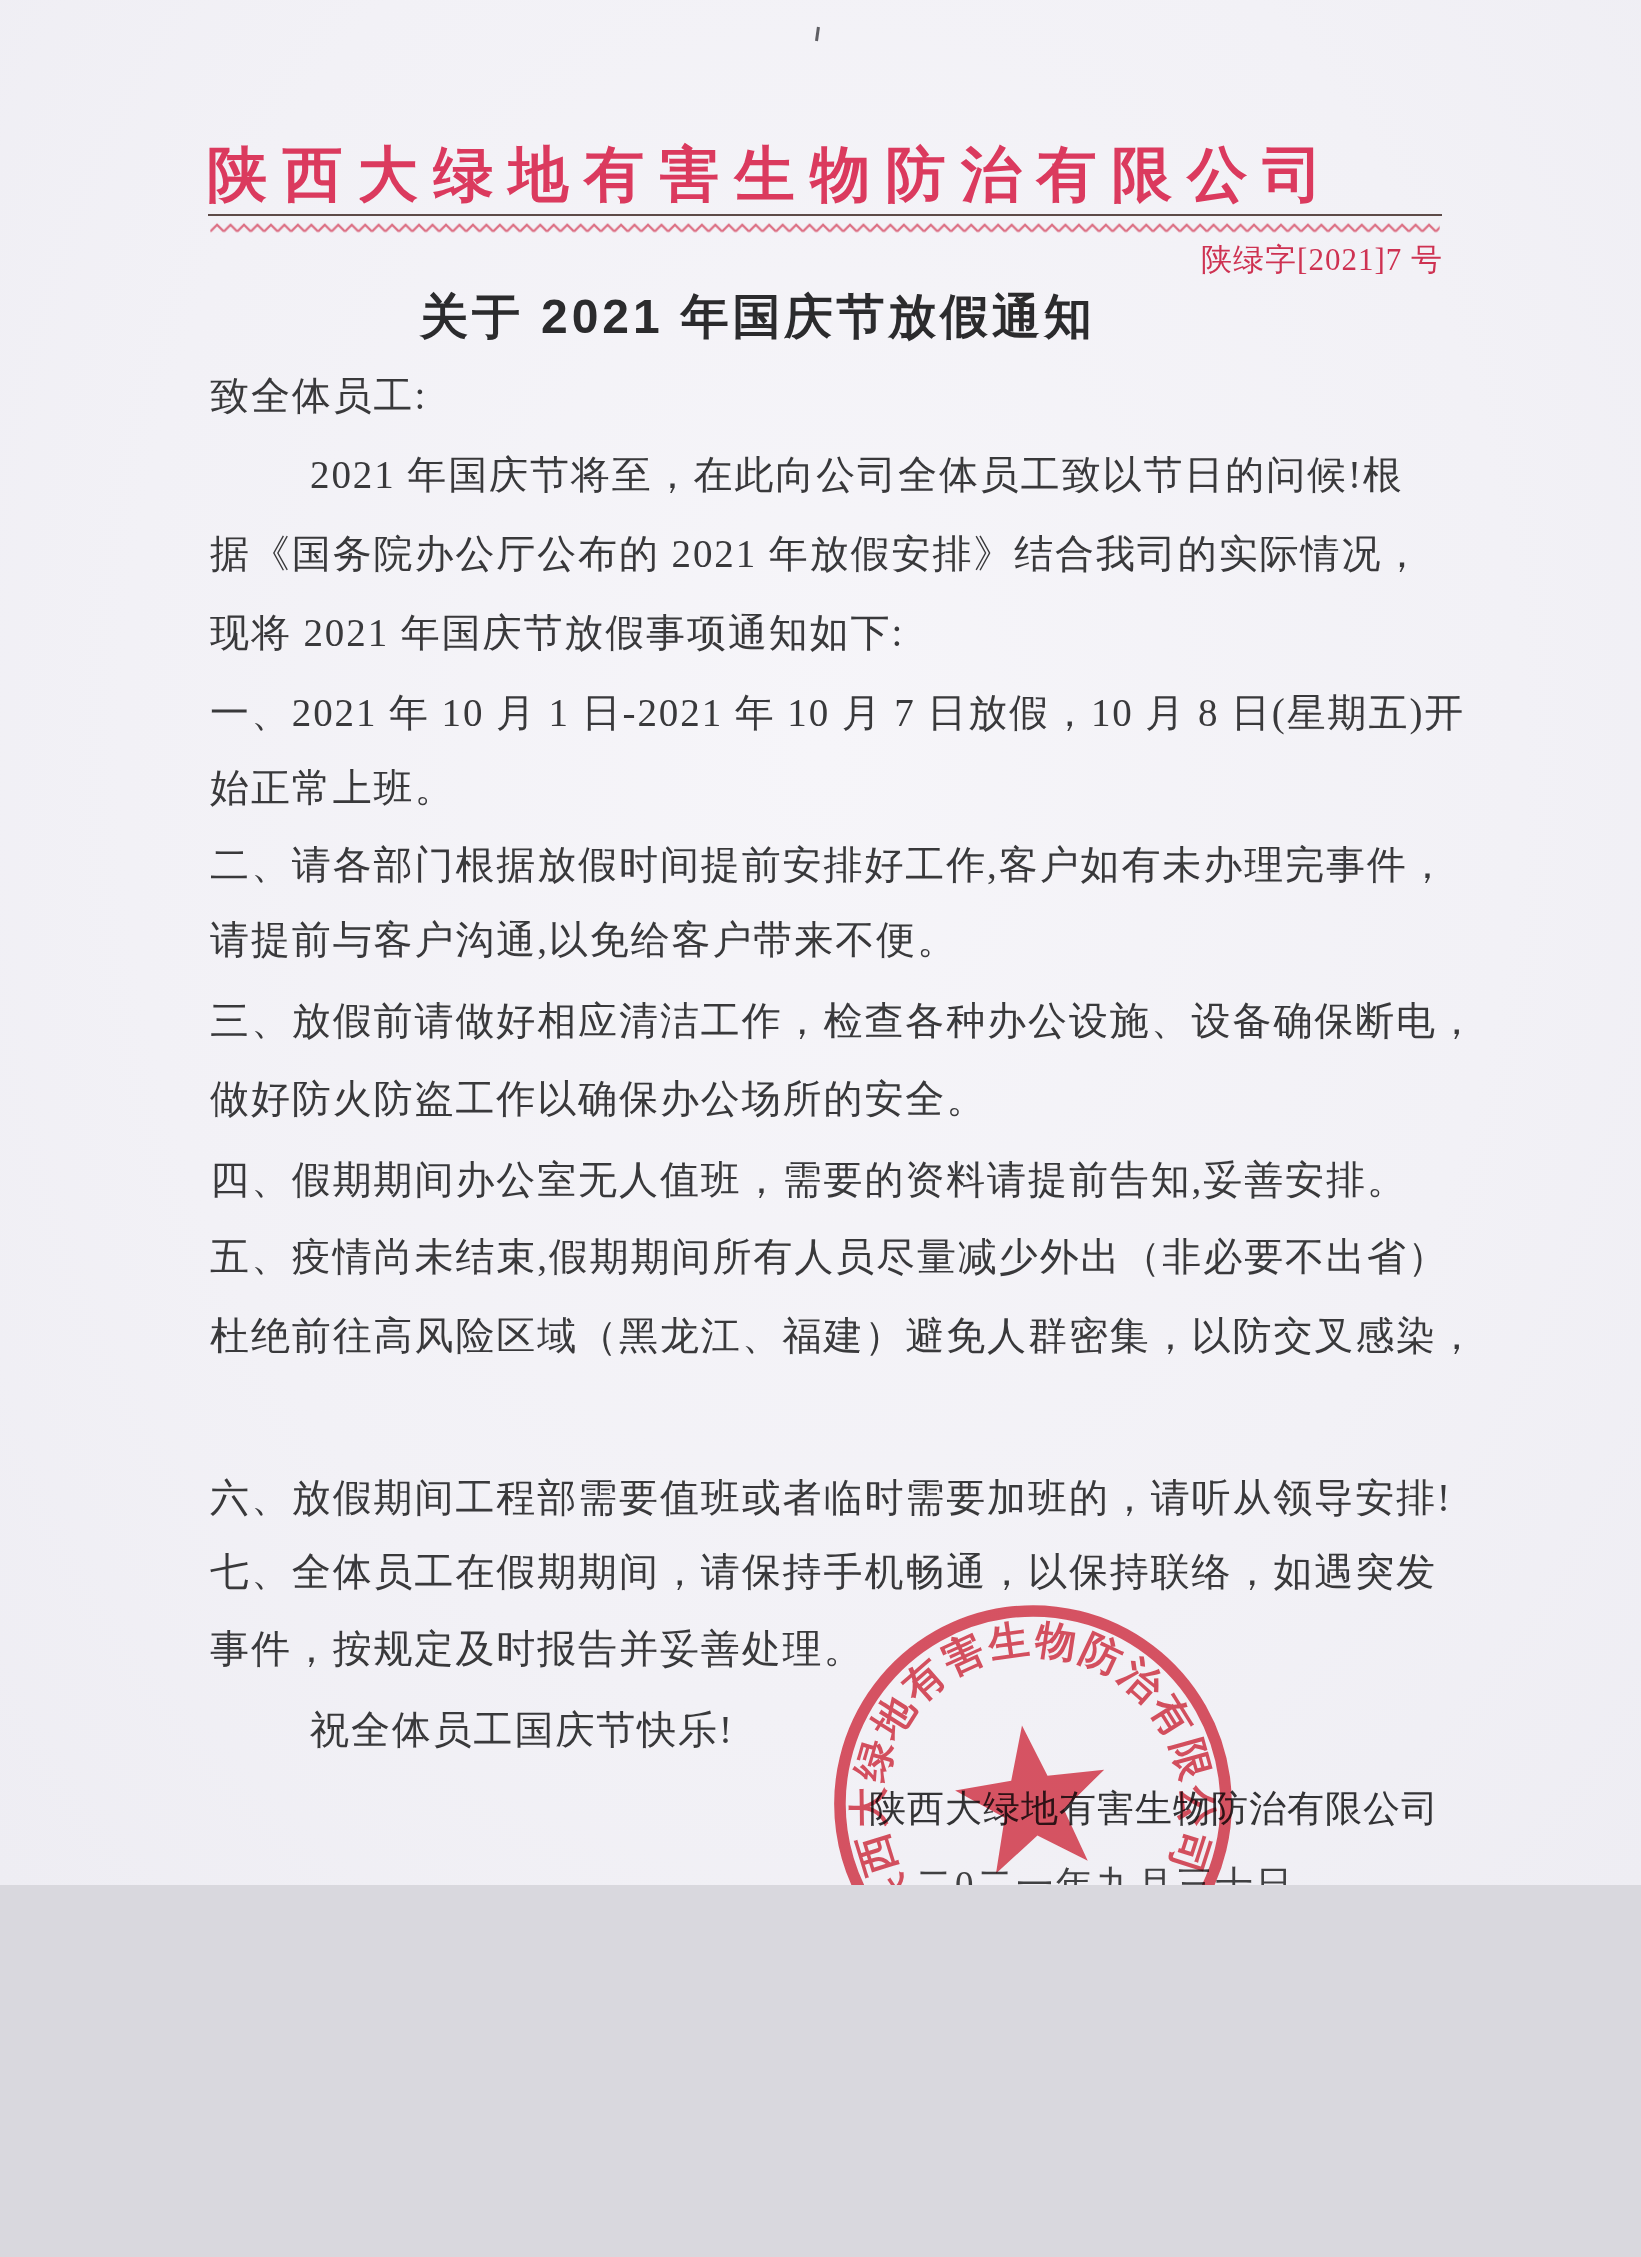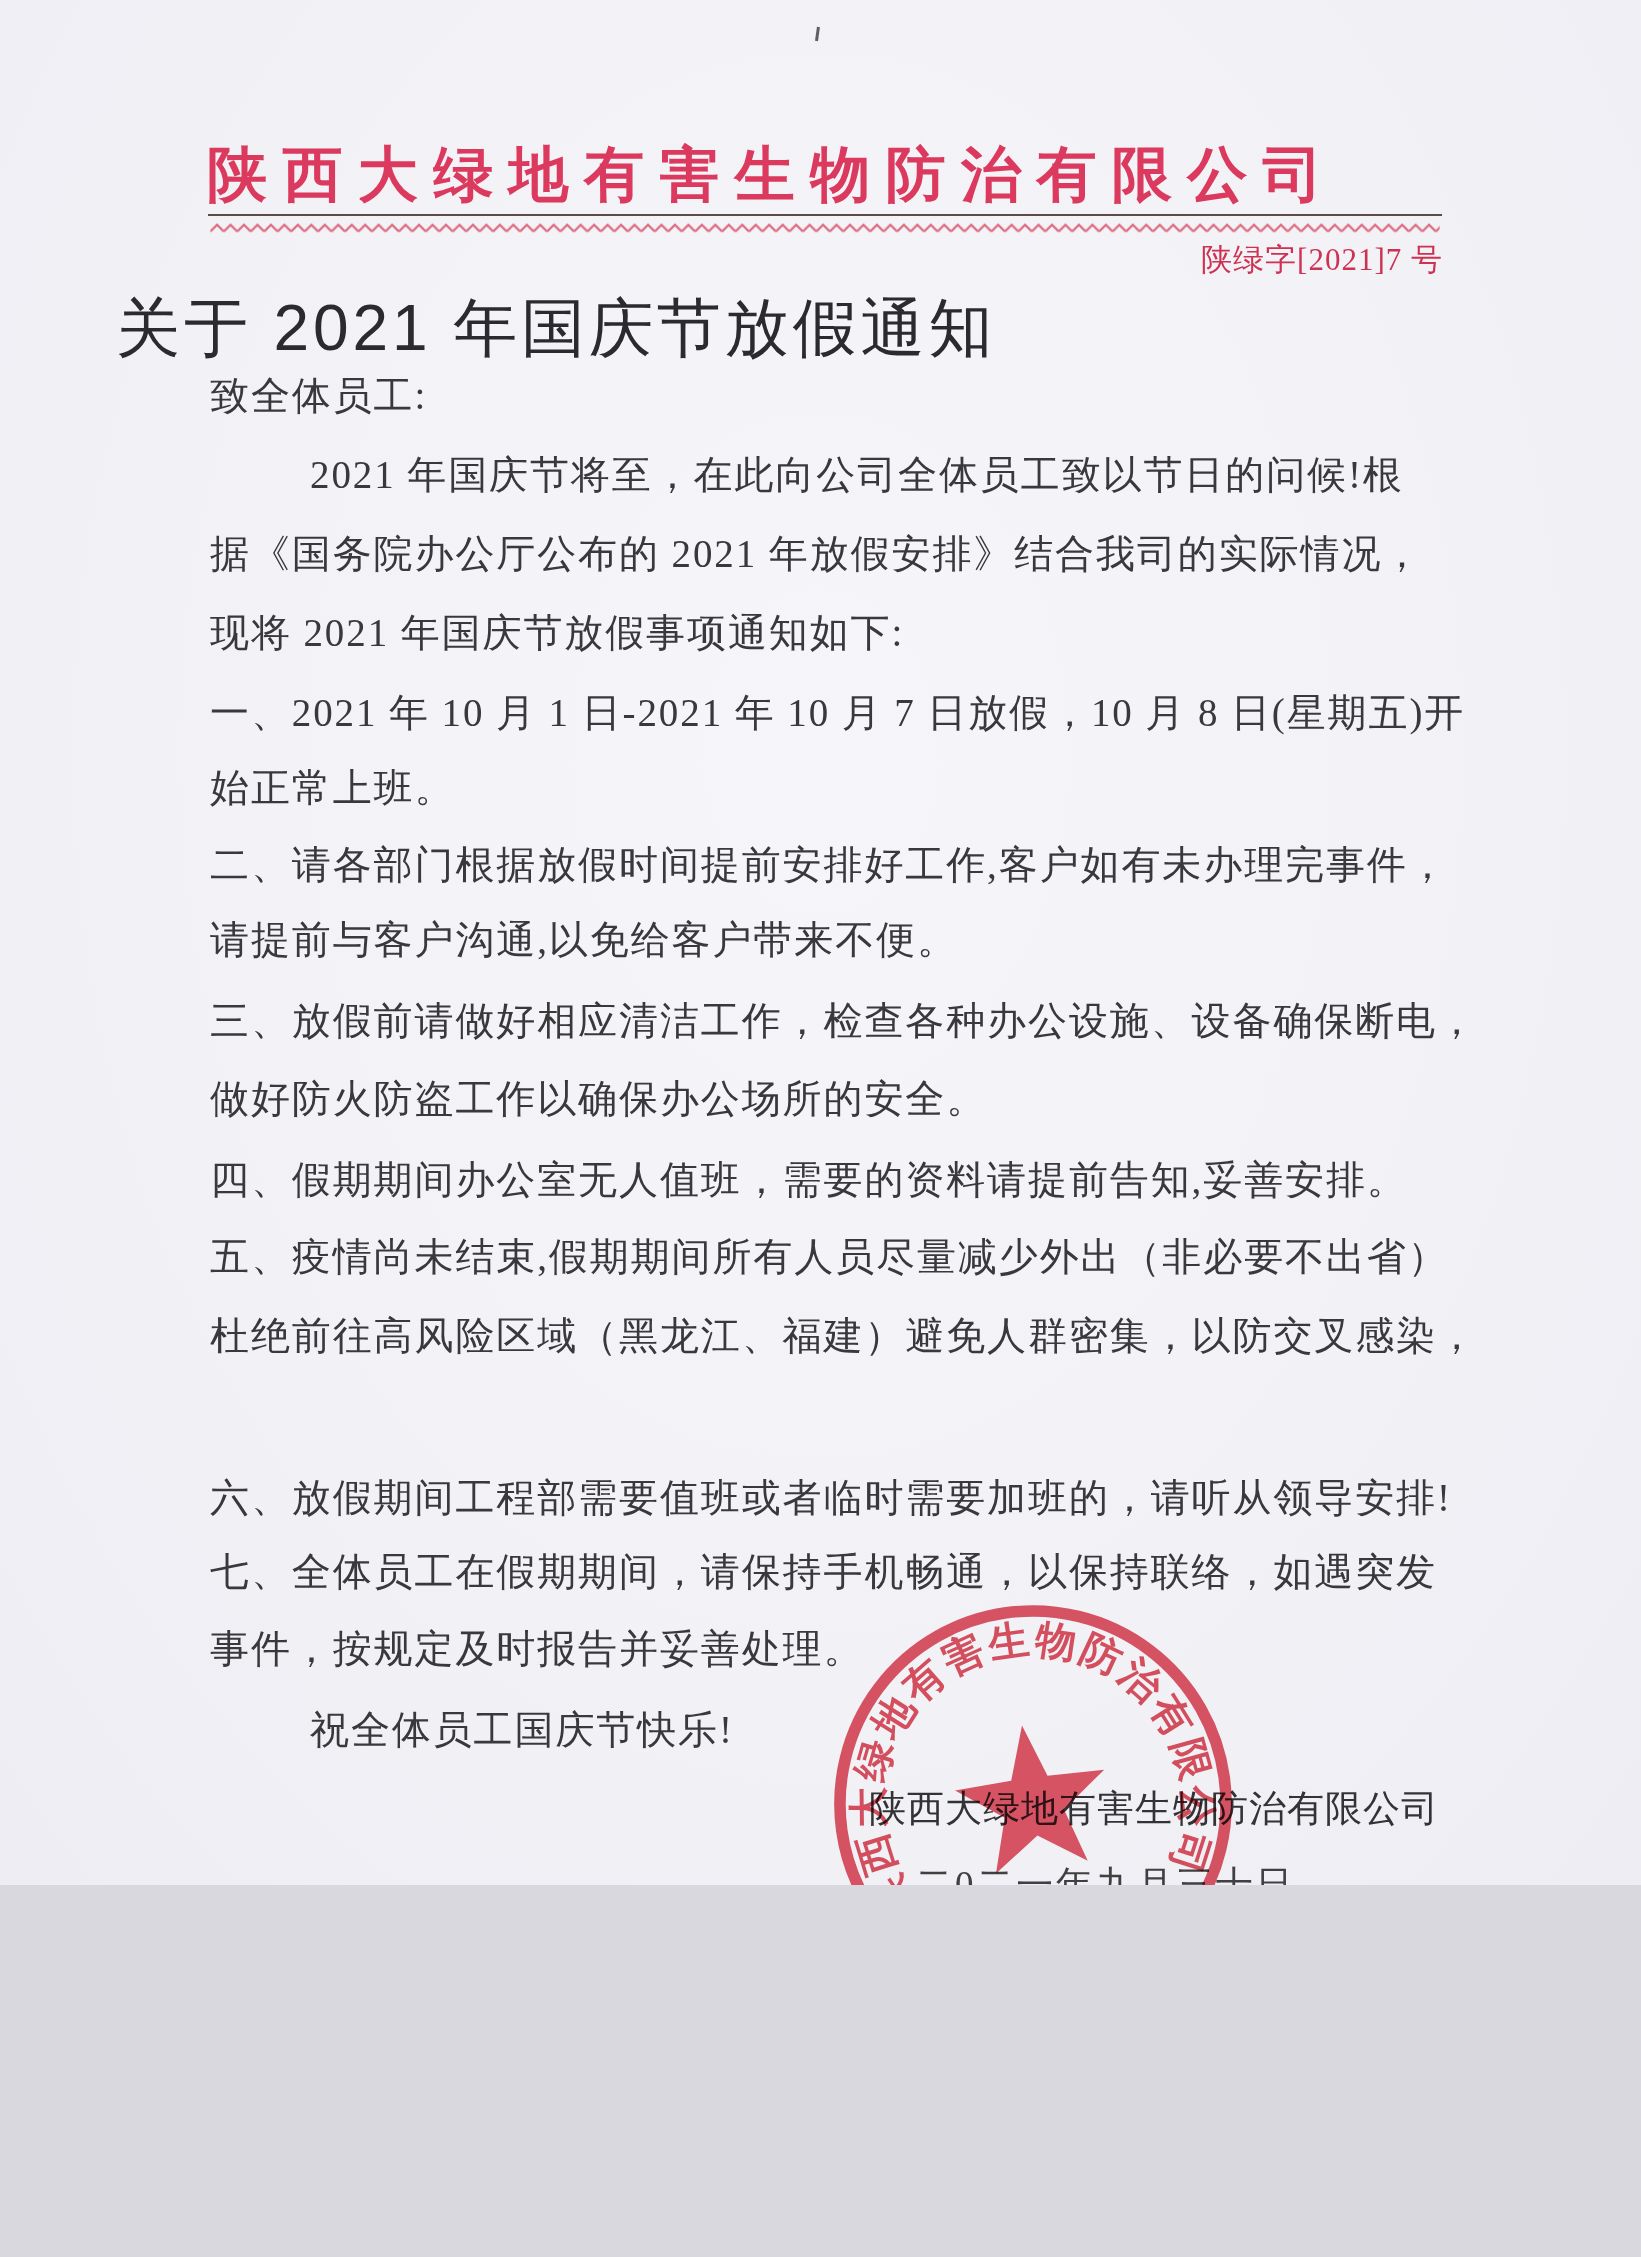--- a/index.html
+++ b/index.html
@@ -13,23 +13,23 @@
     position:absolute;top:135px;left:0;width:1545px;text-align:center;
     font-size:60px;font-weight:bold;color:#db3a5e;letter-spacing:15.4px;white-space:nowrap;
   }
   .rule{position:absolute;top:214px;left:208px;width:1234px;border-top:2.9px solid #5d4b48;}
   .zigzag{position:absolute;top:221px;left:208px;width:1234px;height:15.4px;}
   .doc-number{
     position:absolute;top:239px;right:198px;
     font-size:31px;color:#ce3252;letter-spacing:1px;white-space:nowrap;
   }
   .doc-title{
-    position:absolute;top:285px;left:116px;width:1284px;
+    position:absolute;top:285px;left:116px;width:1284px;text-align:center;
     font-family:"Liberation Sans", sans-serif;
-    font-size:64px;font-weight:normal;color:#2b2b2d;letter-spacing:3.9px;white-space:nowrap;
+    font-size:48px;font-weight:bold;color:#2b2b2d;letter-spacing:3.9px;white-space:nowrap;
   }
   .bl{
     position:absolute;left:210px;width:1294px;
     font-size:39px;line-height:54px;color:#39393b;letter-spacing:1.9px;white-space:nowrap;
   }
   .indent{padding-left:100px;}
   .sig{
     position:absolute;left:869px;top:1784px;
     font-size:37px;color:#333335;letter-spacing:1px;white-space:nowrap;
   }

